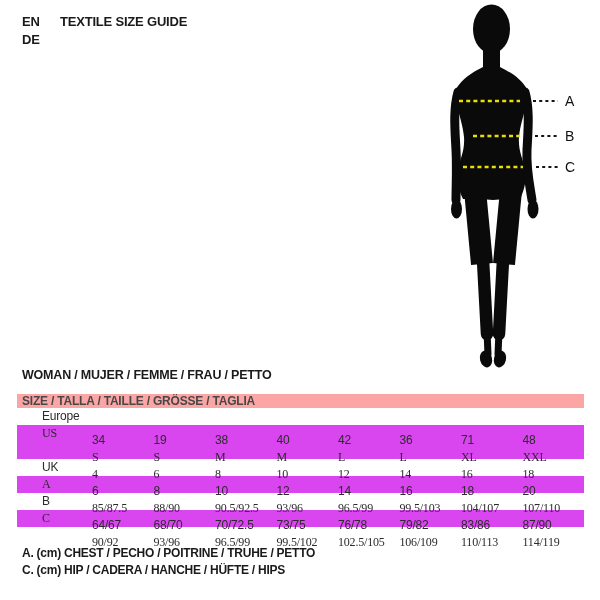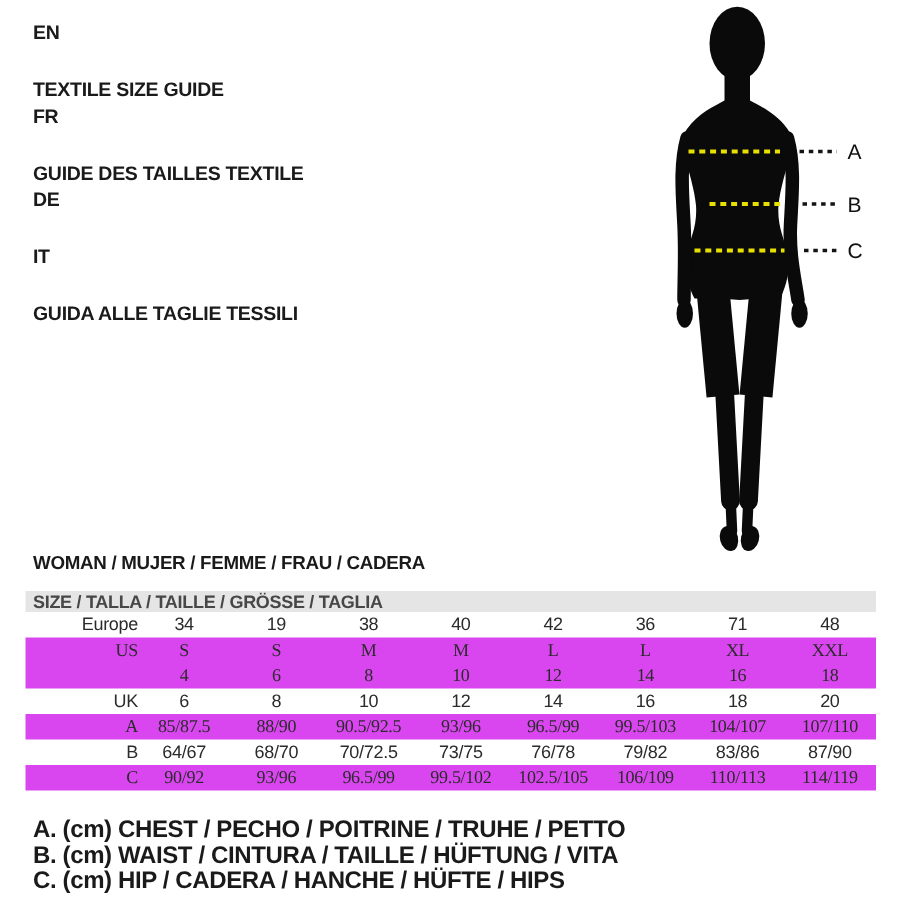--- a/index.html
+++ b/index.html
@@ -2,57 +2,49 @@
 <html><head>
 <meta charset="utf-8">
 <style>
   html,body{margin:0;padding:0;}
   body{
     width:600px;height:600px;position:relative;background:#ffffff;
     font-family:"Liberation Sans", sans-serif;color:#1a1a1a;overflow:hidden;
   }
   
   .lang-block{position:absolute;left:22px;top:13px;}
-  .lang-row{display:flex;line-height:17.6px;font-size:13px;font-weight:bold;letter-spacing:-0.2px;flex-direction:column;}
+  .lang-row{display:flex;line-height:17.6px;font-size:13px;font-weight:bold;letter-spacing:-0.2px;}
   .lang-code{width:38px;flex:0 0 38px;}
   
   .figure-wrap{position:absolute;left:428px;top:0;width:165px;height:378px;}
   
   .section-title{position:absolute;left:22px;top:368px;font-size:12.5px;font-weight:bold;letter-spacing:-0.2px;}
   
   .size-table{position:absolute;left:17px;top:394px;width:567px;}
-  .size-bar{height:14px;line-height:14px;background:#e5e5e5;color:#474747;
+  .size-bar{height:14px;line-height:14px;background:#fca5a5;color:#474747;
     font-size:12px;font-weight:bold;padding-left:5px;letter-spacing:-0.2px;}
   .trow{display:grid;grid-template-columns:75px repeat(8,1fr);height:17px;line-height:17px;
     font-size:12px;color:#2b2b2b;letter-spacing:-0.2px;}
   .trow.shade{background:#d946ef;font-family:Liberation Serif, serif;}
-  .tlabel{text-align:right;padding-left:5px;margin-left:20px;}
-  .tcell{text-align:center;}
+  .tlabel{text-align:left;padding-left:5px;margin-left:20px;}
+  .tcell{text-align:left;margin-top:24px;}
   
   .legend{position:absolute;left:22px;top:545px;}
-  .legend-row{font-size:16px;font-weight:bold;line-height:17px;letter-spacing:-0.25px;}
+  .legend-row{font-size:12px;font-weight:bold;line-height:17px;letter-spacing:-0.25px;}
 </style>
 </head>
 <body>
 
 <div class="lang-block">
   <div class="lang-row">
     <span class="lang-code">EN</span>
     <span class="lang-text">TEXTILE SIZE GUIDE</span>
   </div>
   <div class="lang-row">
-    <span class="lang-code">FR</span>
-    <span class="lang-text">GUIDE DES TAILLES TEXTILE</span>
-  </div>
-  <div class="lang-row">
     <span class="lang-code">DE</span>
-  </div>
-  <div class="lang-row">
-    <span class="lang-code">IT</span>
-    <span class="lang-text">GUIDA ALLE TAGLIE TESSILI</span>
   </div>
 </div>
 
 <div class="figure-wrap">
   <svg width="165" height="378" viewBox="0 0 165 378" xmlns="http://www.w3.org/2000/svg">
 
     <g fill="#0a0a0a">
       <ellipse cx="63.5" cy="29" rx="18.5" ry="24.5"></ellipse>
       <rect x="55" y="40" width="17" height="30"></rect>
       <path d="M30,86 C38,75 48,71 55,67 L72,67 C79,71 89,75 97,86
@@ -91,21 +83,21 @@
       <path d="M108,167 L130,167"></path>
     </g>
     <g font-size="14" fill="#111111" font-family="Liberation Sans, sans-serif">
       <text x="137" y="106">A</text>
       <text x="137" y="141">B</text>
       <text x="137" y="172">C</text>
     </g>
   </svg>
 </div>
 
-<div class="section-title">WOMAN / MUJER / FEMME / FRAU / CADERA</div>
+<div class="section-title">WOMAN / MUJER / FEMME / FRAU / PETTO</div>
 
 <div class="size-table">
   <div class="size-bar">SIZE / TALLA / TAILLE / GRÖSSE / TAGLIA</div>
 
   <div class="trow">
     <div class="tlabel">Europe</div>
     <div class="tcell">34</div>
     <div class="tcell">19</div>
     <div class="tcell">38</div>
     <div class="tcell">40</div>
@@ -183,15 +175,14 @@
     <div class="tcell">99.5/102</div>
     <div class="tcell">102.5/105</div>
     <div class="tcell">106/109</div>
     <div class="tcell">110/113</div>
     <div class="tcell">114/119</div>
   </div>
 </div>
 
 <div class="legend">
   <div class="legend-row">A. (cm) CHEST / PECHO / POITRINE / TRUHE / PETTO</div>
-  <div class="legend-row">B. (cm) WAIST / CINTURA / TAILLE / HÜFTUNG / VITA</div>
   <div class="legend-row">C. (cm) HIP / CADERA / HANCHE / HÜFTE / HIPS</div>
 </div>
 
 </body></html>

